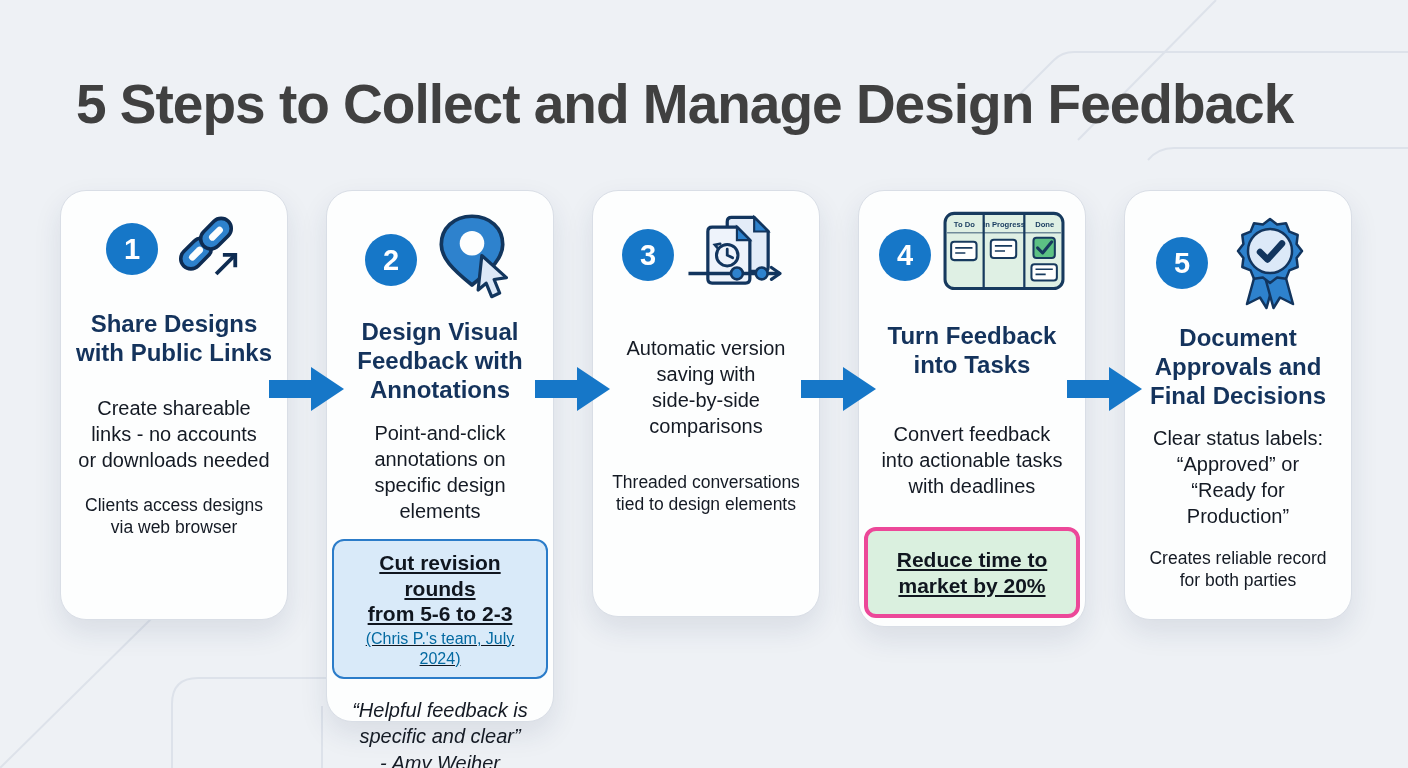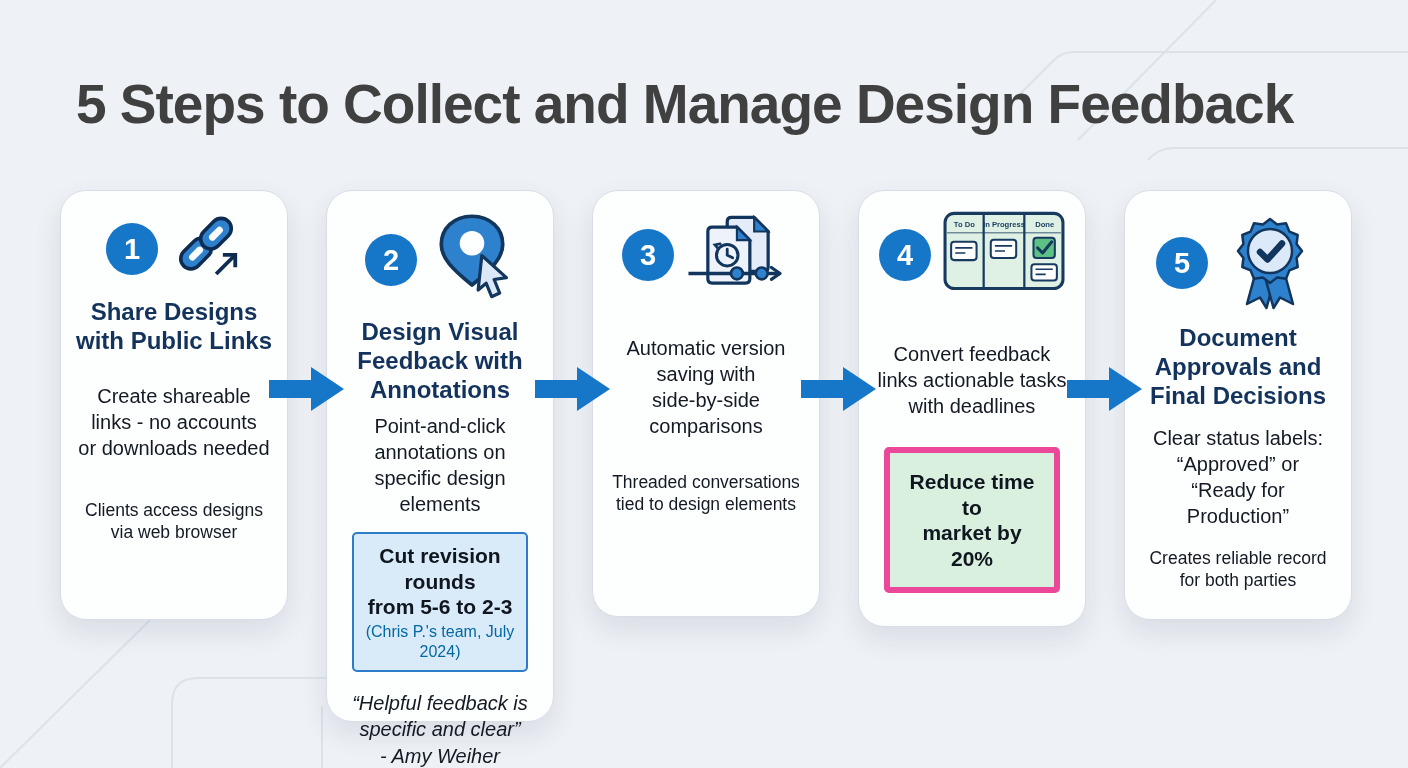--- a/index.html
+++ b/index.html
@@ -29,30 +29,30 @@
     display:flex;align-items:center;justify-content:center;
   }
   .t-title{
     color:#14335c;font-size:24px;font-weight:700;line-height:1.21;
     white-space:pre-line;
   }
   .t-body{font-size:20px;line-height:1.3;color:#141a24;white-space:pre-line;}
   .t-foot{font-size:17.5px;line-height:1.28;color:#141a24;white-space:pre-line;}
   .t-quote{font-size:20px;line-height:1.32;color:#141a24;font-style:italic;white-space:pre-line;}
   .hl{
-    border-radius:5px;padding:9px 10px 8px;width:176px;box-sizing:border-box;
+    border-radius:12px;padding:9px 10px 8px;width:216px;box-sizing:border-box;text-decoration:underline;
   }
   .hl-blue{background:#d9eaf9;border:2px solid #2b7cc9;}
-  .hl-green{background:#daf0df;border:6px solid #ec4899;}
+  .hl-green{background:#daf0df;border:4px solid #ec4899;}
   .hl-bold{font-size:21px;font-weight:700;line-height:1.22;color:#10161f;white-space:pre-line;}
   .hl-note{font-size:16px;line-height:1.25;color:#0369a1;margin-top:2px;white-space:pre-line;}
   .arrow{position:absolute;z-index:3;}
   
-  .c1 .t-title{margin-top:10px}.c1 .t-body{margin-top:28px}.c1 .t-foot{margin-top:38px}
-  .c2 .t-title{margin-top:8px}.c2 .t-body{margin-top:9px}.c2 .hl{margin-top:15px}.c2 .t-quote{margin-top:18px}
+  .c1 .t-title{margin-top:22px}.c1 .t-body{margin-top:28px}.c1 .t-foot{margin-top:21px}
+  .c2 .t-title{margin-top:8px}.c2 .t-body{margin-top:16px}.c2 .hl{margin-top:15px}.c2 .t-quote{margin-top:18px}
   .c3 .t-title{margin-top:20px}.c3 .t-body{margin-top:36px}.c3 .t-foot{margin-top:32px}
   .c4 .t-title{margin-top:22px}.c4 .t-body{margin-top:42px}.c4 .hl{margin-top:28px;padding:16px 10px}
   .c5 .t-title{margin-top:8px}.c5 .t-body{margin-top:15px}.c5 .t-foot{margin-top:18px}
 </style>
 </head>
 <body>
 
 <svg class="bg-lines" width="1408" height="768" viewBox="0 0 1408 768">
   <g fill="none" stroke="#dde2ea" stroke-width="2">
     <path d="M1216 0 L1078 140"></path>
@@ -161,22 +161,24 @@
         <path d="M12 36 H29 M12 41 H22" stroke="#173a5e" stroke-width="1.6"></path>
         <rect x="47" y="28" width="25" height="18" rx="3" fill="#ffffff" stroke="#173a5e" stroke-width="2"></rect>
         <path d="M51 34 H68 M51 39 H61" stroke="#173a5e" stroke-width="1.6"></path>
         <rect x="89" y="26" width="21" height="20" rx="3" fill="#5cc184" stroke="#173a5e" stroke-width="2"></rect>
         <path d="M93 36 L98 41 L107 30" fill="none" stroke="#173a5e" stroke-width="3" stroke-linecap="round" stroke-linejoin="round"></path>
         <rect x="87" y="52" width="25" height="16" rx="3" fill="#ffffff" stroke="#173a5e" stroke-width="2"></rect>
         <path d="M91 57 H108 M91 62 H101" stroke="#173a5e" stroke-width="1.6"></path>
       </svg>
     </span>
   </div>
+  <div class="t-title">Turn Feedback
+into Tasks</div>
   <div class="t-body">Convert feedback
-links actionable tasks
+into actionable tasks
 with deadlines</div>
   <div class="hl hl-green">
     <div class="hl-bold">Reduce time to
 market by 20%</div>
   </div>
 </div>
 
 <div class="card c5" style="left:1124px;top:190px;height:430px">
   <div class="card-header">
     <div class="num">5</div>

